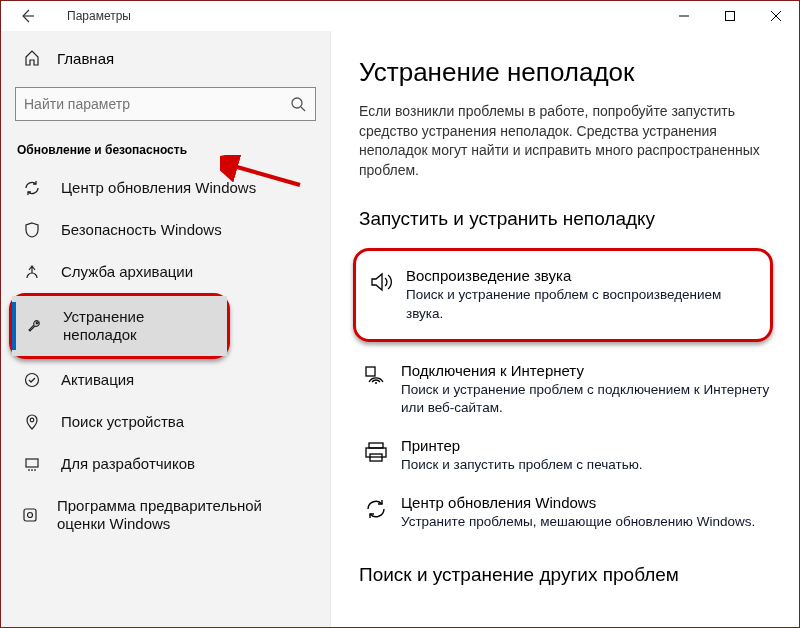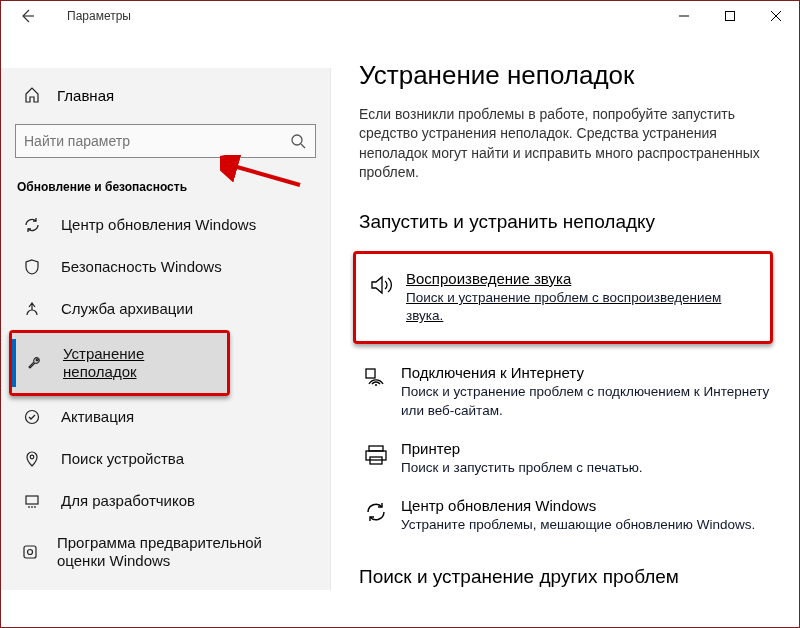--- a/index.html
+++ b/index.html
@@ -6,21 +6,21 @@
 body { font-family: "Segoe UI", Tahoma, sans-serif; font-size: 14px; color: #000; background: #fff; width: 800px; height: 628px; overflow: hidden; position: relative; }
 
 .window { display: flex; flex-direction: column; height: 100%; border: 1px solid #7f1d1d; }
 
 .titlebar { height: 30px; display: flex; align-items: center; padding: 0 0 0 6px; }
 .titlebar .back { width: 40px; height: 30px; display: flex; align-items: center; justify-content: center; cursor: pointer; }
 .titlebar .title { margin-left: 20px; font-size: 12px; color: #333; }
 .titlebar .win-controls { margin-left: auto; display: flex; }
 .titlebar .win-controls .wc { width: 46px; height: 30px; display: flex; align-items: center; justify-content: center; cursor: pointer; }
 
-.body { display: flex; flex: 1; overflow: hidden; align-items: center; }
+.body { display: flex; flex: 1; overflow: hidden; }
 
 .sidebar { width: 330px; background: #f3f3f3; border-right: 1px solid #e8e8e8; padding: 8px 0; overflow-y: auto; }
 .home-row { display: flex; align-items: center; padding: 10px 20px; cursor: pointer; }
 .home-row .icon { width: 22px; display: flex; justify-content: center; }
 .home-row .label { margin-left: 14px; font-size: 15px; }
 
 .searchbox { margin: 10px 14px 14px 14px; height: 34px; border: 1px solid #888; background: #fafafa; display: flex; align-items: center; padding: 16px 8px; }
 .searchbox input { flex: 1; border: none; background: transparent; outline: none; font-size: 14px; color: #555; }
 .searchbox .search-icon { width: 18px; display: flex; justify-content: center; }
 
@@ -36,21 +36,21 @@
 .content h1 { font-weight: 400; font-size: 26px; margin-bottom: 14px; }
 .content p.intro { font-size: 14px; color: #333; line-height: 1.4; margin-bottom: 28px; }
 .content h2 { font-weight: 400; font-size: 19px; margin-bottom: 18px; }
 
 .troubleshoot-item { display: flex; padding: 10px 4px; cursor: pointer; }
 .troubleshoot-item .ti-icon { width: 38px; flex-shrink: 0; display: flex; justify-content: flex-start; align-items: flex-start; padding-top: 2px; }
 .troubleshoot-item .ti-text { flex: 1; }
 .troubleshoot-item .ti-title { font-size: 15px; color: #000; margin-bottom: 2px; }
 .troubleshoot-item .ti-desc { font-size: 13.5px; color: #0f172a; line-height: 1.35; }
 
-.highlight-red { border: 3px solid #d40000; border-radius: 4px; box-shadow: 0 3px 4px rgba(0,0,0,.35); padding: 6px 8px; margin: 2px 4px 10px -6px; text-decoration: underline; }
+.highlight-red { border: 3px solid #d40000; border-radius: 16px; box-shadow: 0 3px 4px rgba(0,0,0,.35); padding: 6px 8px; margin: 2px 4px 10px -6px; }
 #hl-troubleshoot { margin: 0 100px 0 8px; padding: 0; }
 #hl-troubleshoot .nav-item { padding: 12px 12px; }
 
 .arrow-annot { position: absolute; pointer-events: none; }
 
 svg { display: block; }
 </style>
 </head>
 <body>
 

